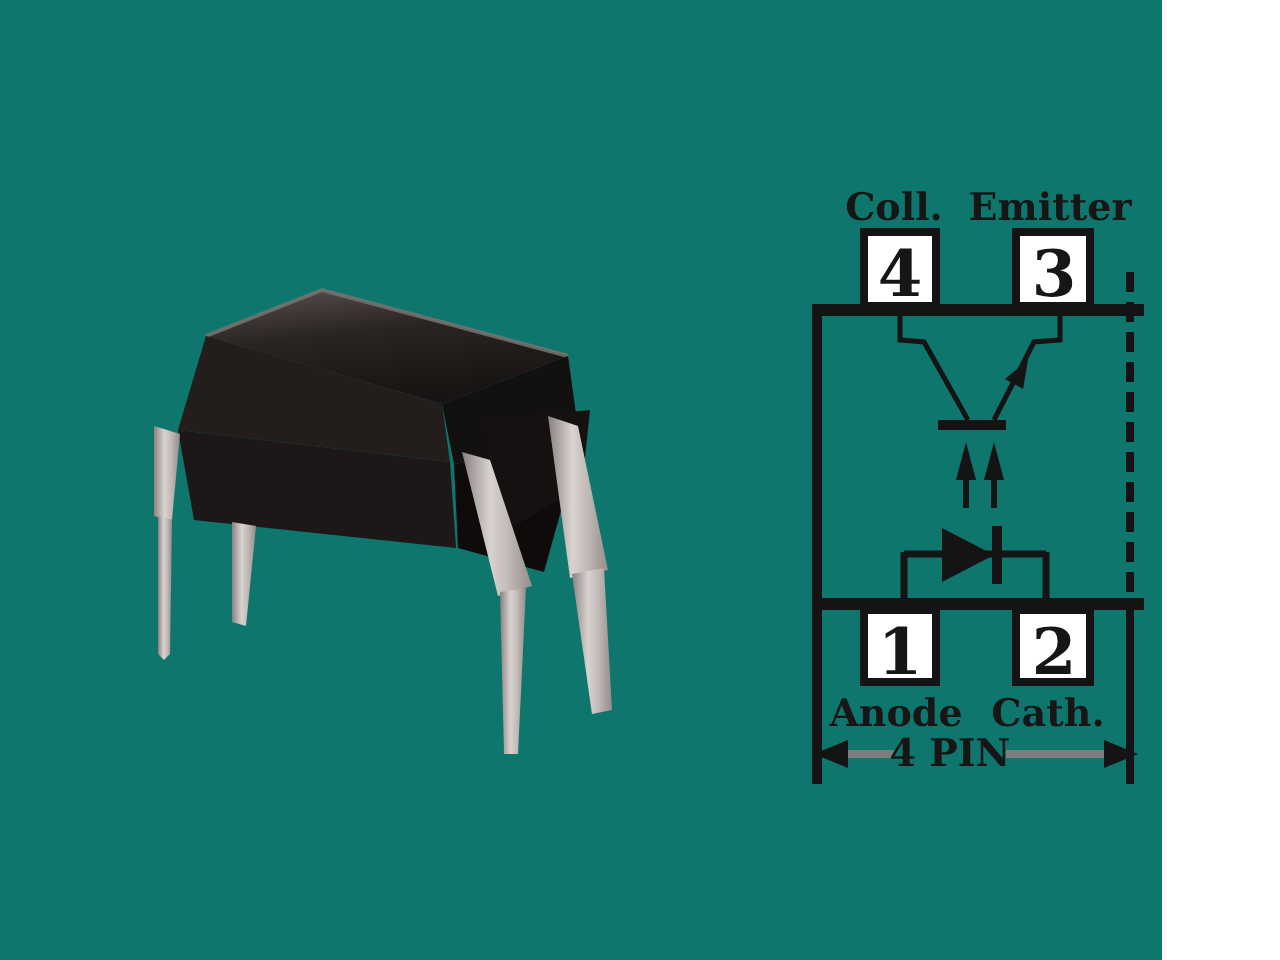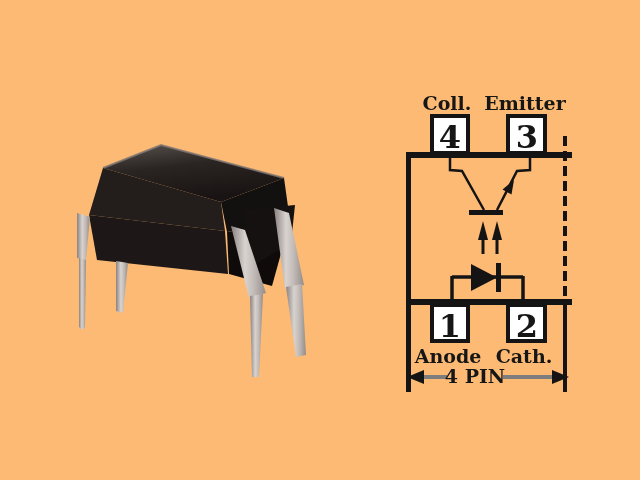--- a/index.html
+++ b/index.html
@@ -1,19 +1,19 @@
 <!DOCTYPE html>
 <html><head>
 <meta charset="utf-8">
 <style>
   html,body{margin:0;padding:0;background:#ffffff;}
   .canvas{
     position:relative;
-    width:640px;height:480px;
-    background:#fdba74;
+    width:581px;height:480px;
+    background:#0f766e;
     overflow:hidden;
     font-family:"Liberation Serif",serif;
   }
   svg{display:block;}
   .dtext{
     font-family:"DejaVu Serif","Liberation Serif",serif;
     font-weight:bold;
     fill:#161616;
   }
   .lbl{font-size:19px;}

